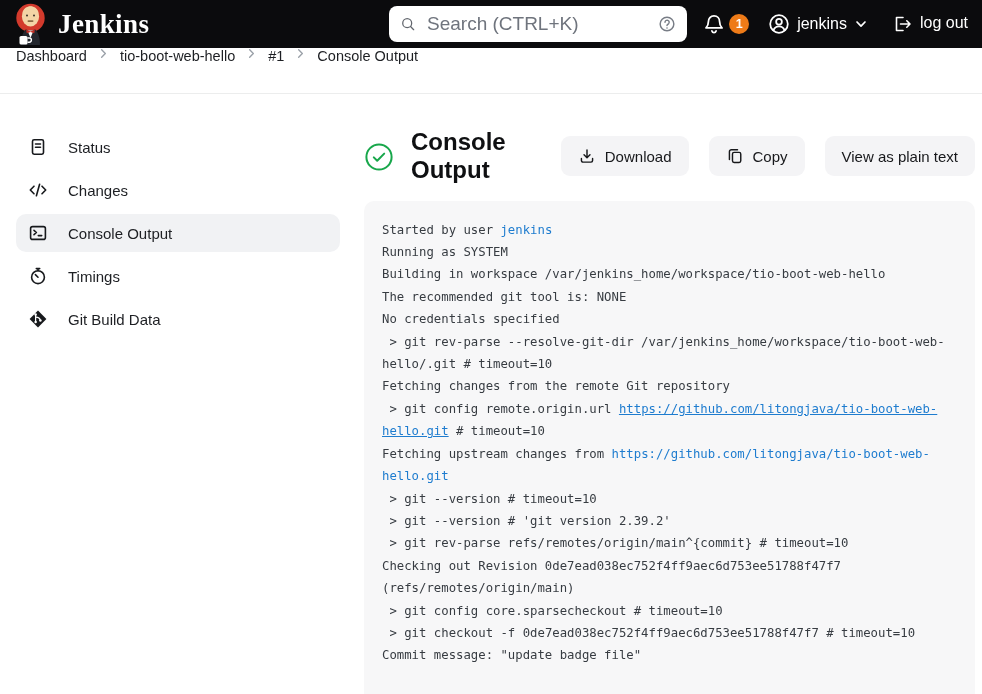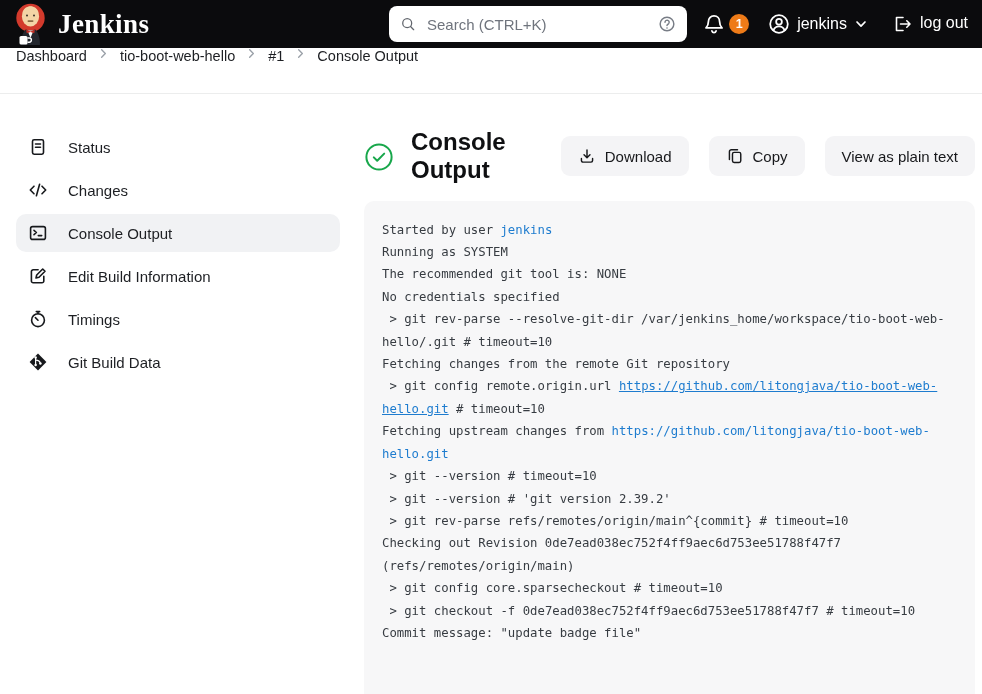--- a/index.html
+++ b/index.html
@@ -19,21 +19,21 @@
   }
   .brand{display:flex;align-items:center;gap:9px;cursor:pointer;}
   .logo{width:37px;height:44px;margin-top:2px;}
   .brand-name{font-family:"Liberation Serif",serif;font-weight:700;font-size:27px;letter-spacing:.4px;}
   .search-box{
     position:absolute;left:389px;top:6px;width:298px;height:36px;background:#fff;border-radius:8px;
     display:flex;align-items:center;gap:9px;padding:0 11px;box-sizing:border-box;color:#62666d;
   }
   .search-input{
     flex:1;border:none;outline:none;background:transparent;font-family:"Liberation Sans",sans-serif;
-    font-size:15px;color:#1d1f23;min-width:0;
+    font-size:19px;color:#1d1f23;min-width:0;
   }
   .search-input::placeholder{color:#6f747d;}
   .help{color:#787d86;cursor:pointer;}
   .header-right{margin-left:auto;display:flex;align-items:center;gap:19px;font-size:16px;}
   .notif{display:flex;align-items:center;gap:4px;cursor:pointer;}
   .badge{
     min-width:20px;height:20px;border-radius:10px;background:var(--badge-orange,#ee7b18);
     color:#fff;font-size:12.5px;font-weight:bold;display:flex;align-items:center;justify-content:center;
     padding:0 2px;box-sizing:border-box;
   }
@@ -205,29 +205,20 @@
           <svg viewBox="0 0 20 20">
             <rect x="2.6" y="3.6" width="14.8" height="12.8" rx="2" fill="none" stroke="currentColor" stroke-width="1.6" stroke-linecap="round" stroke-linejoin="round"></rect>
             <path d="M6 7.4l2.4 2.1L6 11.6M10.3 12.6h3.4" fill="none" stroke="currentColor" stroke-width="1.6" stroke-linecap="round" stroke-linejoin="round"></path>
           </svg>
         </span>
         <span>Console Output</span>
       </div>
       <div class="side-item">
         <span class="icon s20">
           <svg viewBox="0 0 20 20">
-            <path d="M15.8 10.3V15a1.8 1.8 0 01-1.8 1.8H5.2A1.8 1.8 0 013.4 15V5.6a1.8 1.8 0 011.8-1.8h4.9" fill="none" stroke="currentColor" stroke-width="1.6" stroke-linecap="round" stroke-linejoin="round"></path>
-            <path d="M14.7 3l2.3 2.3-6 6-3 .7.7-3z" fill="none" stroke="currentColor" stroke-width="1.6" stroke-linecap="round" stroke-linejoin="round"></path>
-          </svg>
-        </span>
-        <span>Edit Build Information</span>
-      </div>
-      <div class="side-item">
-        <span class="icon s20">
-          <svg viewBox="0 0 20 20">
             <circle cx="10" cy="11.2" r="6.4" fill="none" stroke="currentColor" stroke-width="1.6" stroke-linecap="round" stroke-linejoin="round"></circle>
             <path d="M10 4.8V2.6M8.3 2.6h3.4M10 11.2L7.4 8.6" fill="none" stroke="currentColor" stroke-width="1.6" stroke-linecap="round" stroke-linejoin="round"></path>
           </svg>
         </span>
         <span>Timings</span>
       </div>
       <div class="side-item">
         <span class="icon s20">
           <svg viewBox="0 0 20 20">
             <path d="M10 1.6l8.4 8.4L10 18.4 1.6 10z" fill="currentColor"></path>
@@ -270,20 +261,21 @@
             <span>Copy</span>
           </button>
           <button class="btn">
             <span>View as plain text</span>
           </button>
         </div>
     </div>
     <div class="console-card" id="console">
         <div class="console-line">Started by user <a class="console-link" href="#">jenkins</a></div>
         <div class="console-line">Running as SYSTEM</div>
+        <div class="console-line">Building in workspace /var/jenkins_home/workspace/tio-boot-web-hello</div>
         <div class="console-line">The recommended git tool is: NONE</div>
         <div class="console-line">No credentials specified</div>
         <div class="console-line"> &gt; git rev-parse --resolve-git-dir /var/jenkins_home/workspace/tio-boot-web-hello/.git # timeout=10</div>
         <div class="console-line">Fetching changes from the remote Git repository</div>
         <div class="console-line"> &gt; git config remote.origin.url <a class="console-link underline" href="#">https://github.com/litongjava/tio-boot-web-hello.git</a> # timeout=10</div>
         <div class="console-line">Fetching upstream changes from <a class="console-link" href="#">https://github.com/litongjava/tio-boot-web-hello.git</a></div>
         <div class="console-line"> &gt; git --version # timeout=10</div>
         <div class="console-line"> &gt; git --version # 'git version 2.39.2'</div>
         <div class="console-line"> &gt; git rev-parse refs/remotes/origin/main^{commit} # timeout=10</div>
         <div class="console-line">Checking out Revision 0de7ead038ec752f4ff9aec6d753ee51788f47f7 (refs/remotes/origin/main)</div>

